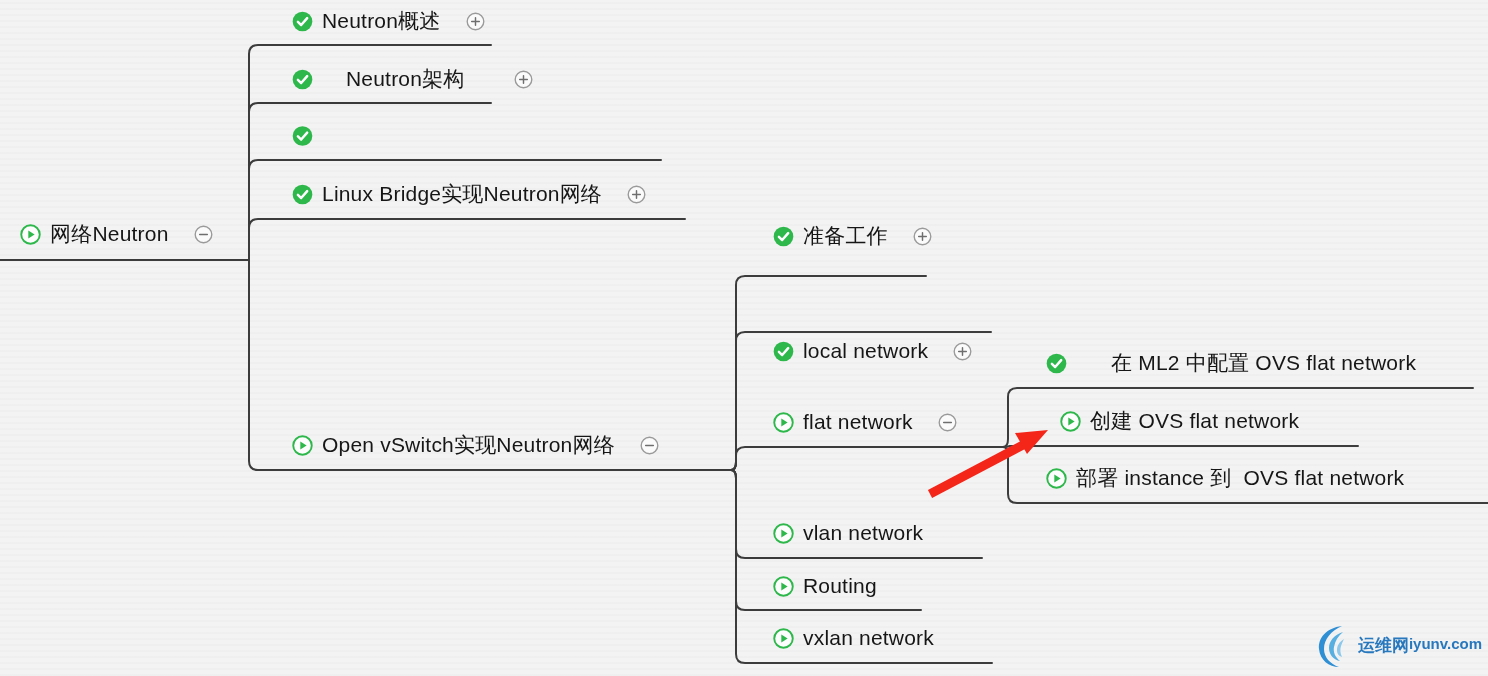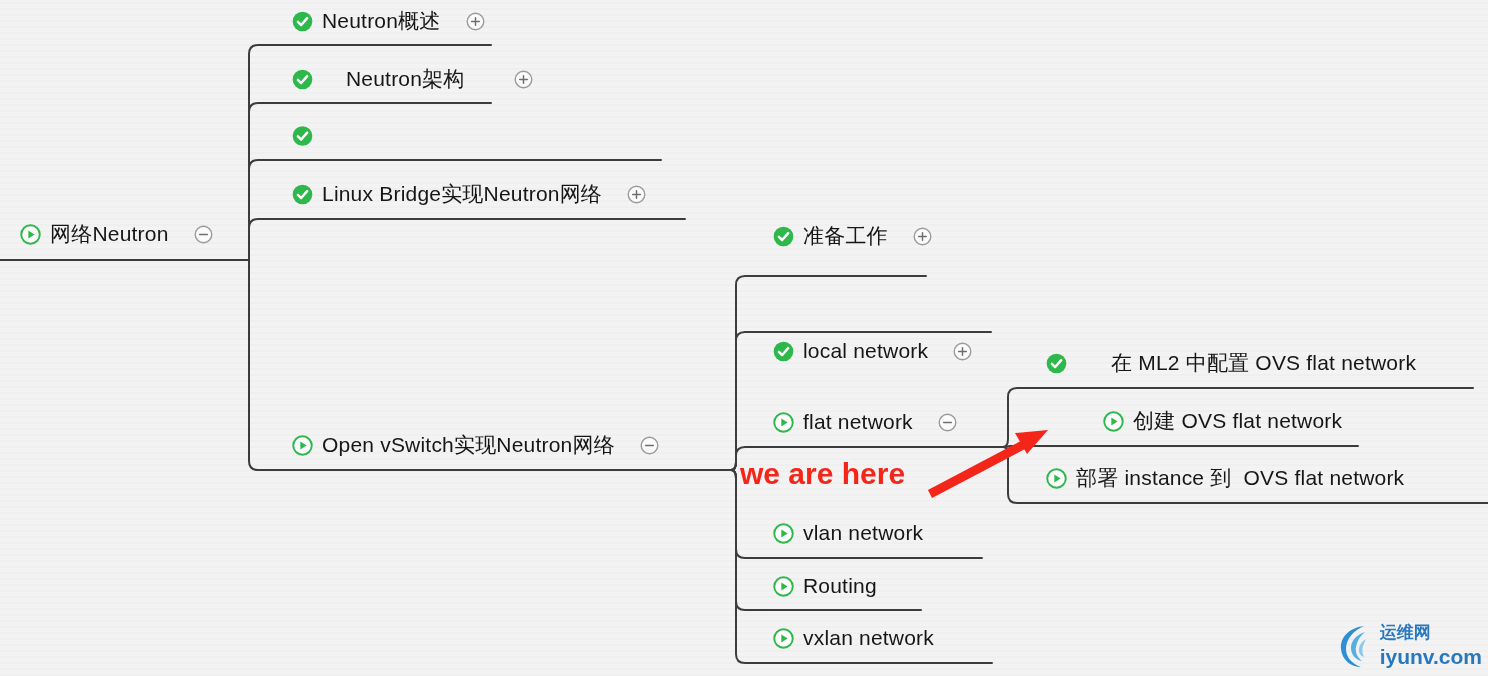--- a/index.html
+++ b/index.html
@@ -31,23 +31,23 @@
     transform:translateY(-50%);
     color:#f4261a;
     font-size:30px;
     font-weight:600;
     white-space:nowrap;
   }
   .watermark{
     position:absolute;right:6px;bottom:6px;
     display:flex;align-items:center;gap:4px;
   }
-  .watermark .wm-text{display:flex;flex-direction:column;line-height:1.25;}
+  .watermark .wm-text{display:flex;flex-direction:row;line-height:1.25;}
   .wm-name{font-size:17px;font-weight:700;color:#2878be;}
-  .wm-url{font-size:21px;font-weight:700;color:#2878be;text-align:center;}
+  .wm-url{font-size:15px;font-weight:700;color:#2878be;text-align:center;}
 </style>
 </head>
 <body>
 
 <div class="stage">
 
   <svg width="0" height="0" style="position:absolute" aria-hidden="true">
     <defs>
       <symbol id="sym-done" viewBox="0 0 22 22">
         <circle cx="11" cy="11" r="10.3" fill="#2eb84b"></circle>
@@ -199,35 +199,34 @@
     <span class="label">vxlan network</span>
   </div>
 
   <div class="node" style="left:1046px;top:363px;gap:44px;">
     <svg class="ic" viewBox="0 0 22 22">
         <use href="#sym-done"></use>
       </svg>
     <span class="label">在 ML2 中配置 OVS flat network</span>
   </div>
 
-  <div class="node" style="left:1103px;top:421px;">
+  <div class="node" style="left:1060px;top:421px;">
     <svg class="ic" viewBox="0 0 22 22">
         <use href="#sym-play"></use>
       </svg>
     <span class="label">创建 OVS flat network</span>
   </div>
 
   <div class="node" style="left:1046px;top:478px;">
     <svg class="ic" viewBox="0 0 22 22">
         <use href="#sym-play"></use>
       </svg>
     <span class="label">部署 instance 到  OVS flat network</span>
   </div>
 
-  <div class="annotation" style="left:740px;top:474px;">we are here</div>
   <svg class="layer" width="1488" height="676" style="pointer-events:none;">
     <line x1="930" y1="494" x2="1023" y2="445" stroke="#f4261a" stroke-width="9"></line>
     <polygon points="1048,430 1027,454 1015,433" fill="#f4261a"></polygon>
   </svg>
 
   <div class="watermark">
     <svg width="42" height="48" viewBox="0 0 42 48">
       <path d="M30 4 C14 6 6 16 7 27 C8 38 17 45 27 45 C18 42 12 35 12 27 C12 17 19 9 30 4 Z" fill="#2e8fd4"></path>
       <path d="M31 10 C22 13 17 19 17 26 C17 33 22 38 28 39 C23 35 21 30 22 25 C23 19 26 14 31 10 Z" fill="#57aee0"></path>
       <path d="M32 17 C27 20 25 24 25 28 C25 32 27 34 30 35 C28 31 28 27 29 24 C30 21 31 19 32 17 Z" fill="#8cc8ec"></path>

